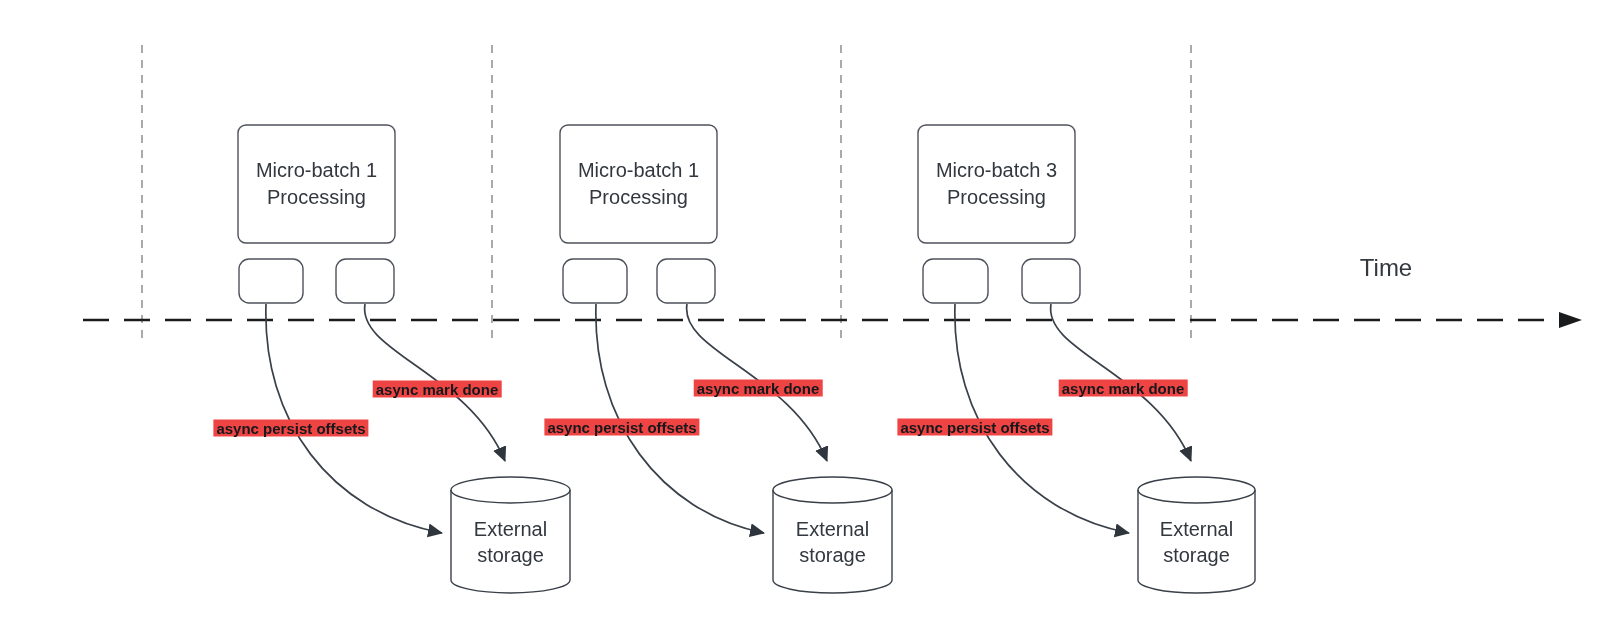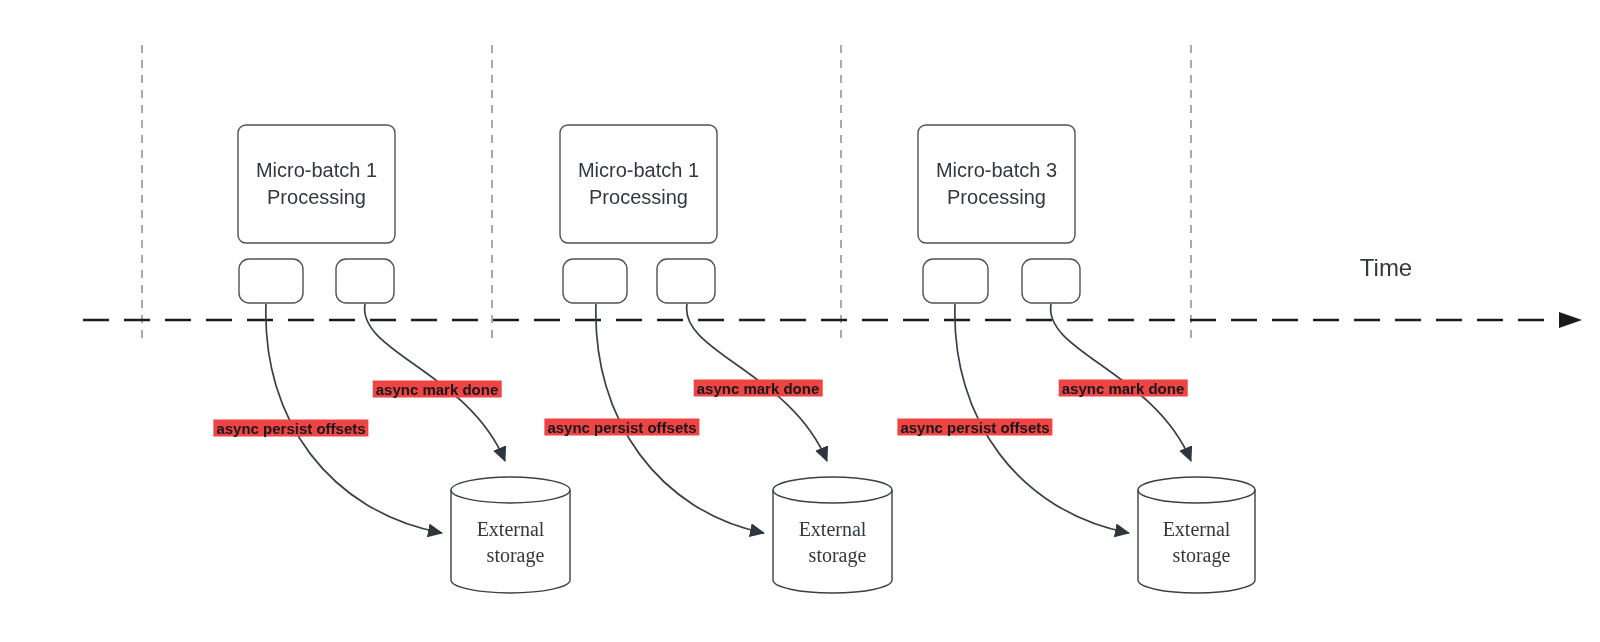--- a/index.html
+++ b/index.html
@@ -24,23 +24,22 @@
   .cyl-path{stroke:var(--curve);stroke-width:1.4;fill:#ffffff;}
   .cyl-inner{stroke:var(--curve);stroke-width:1.4;fill:none;}
   .arrow-head{fill:#2f353d;stroke:none;}
   .node-label{
     position:absolute;display:flex;align-items:center;justify-content:center;
     text-align:center;font-size:20px;line-height:27px;color:var(--node-text);
     white-space:pre-line;
   }
   .cyl-label{
     position:absolute;display:flex;align-items:center;justify-content:center;
-    text-align:right;font-size:20px;line-height:26px;color:var(--node-text);
+    text-align:center;font-size:20px;line-height:26px;color:var(--node-text);
     white-space:pre-line;
-    font-family:Liberation Serif, serif;
   }
   .edge-label{
     position:absolute;transform:translate(-50%,-50%);
     background:#ef4444;padding:0 3px;
     font-size:15px;font-weight:700;color:var(--label-text);white-space:nowrap;
   }
   .axis-label{
     position:absolute;transform:translate(-50%,-50%);
     font-size:24px;color:var(--node-text);white-space:nowrap;
   }

